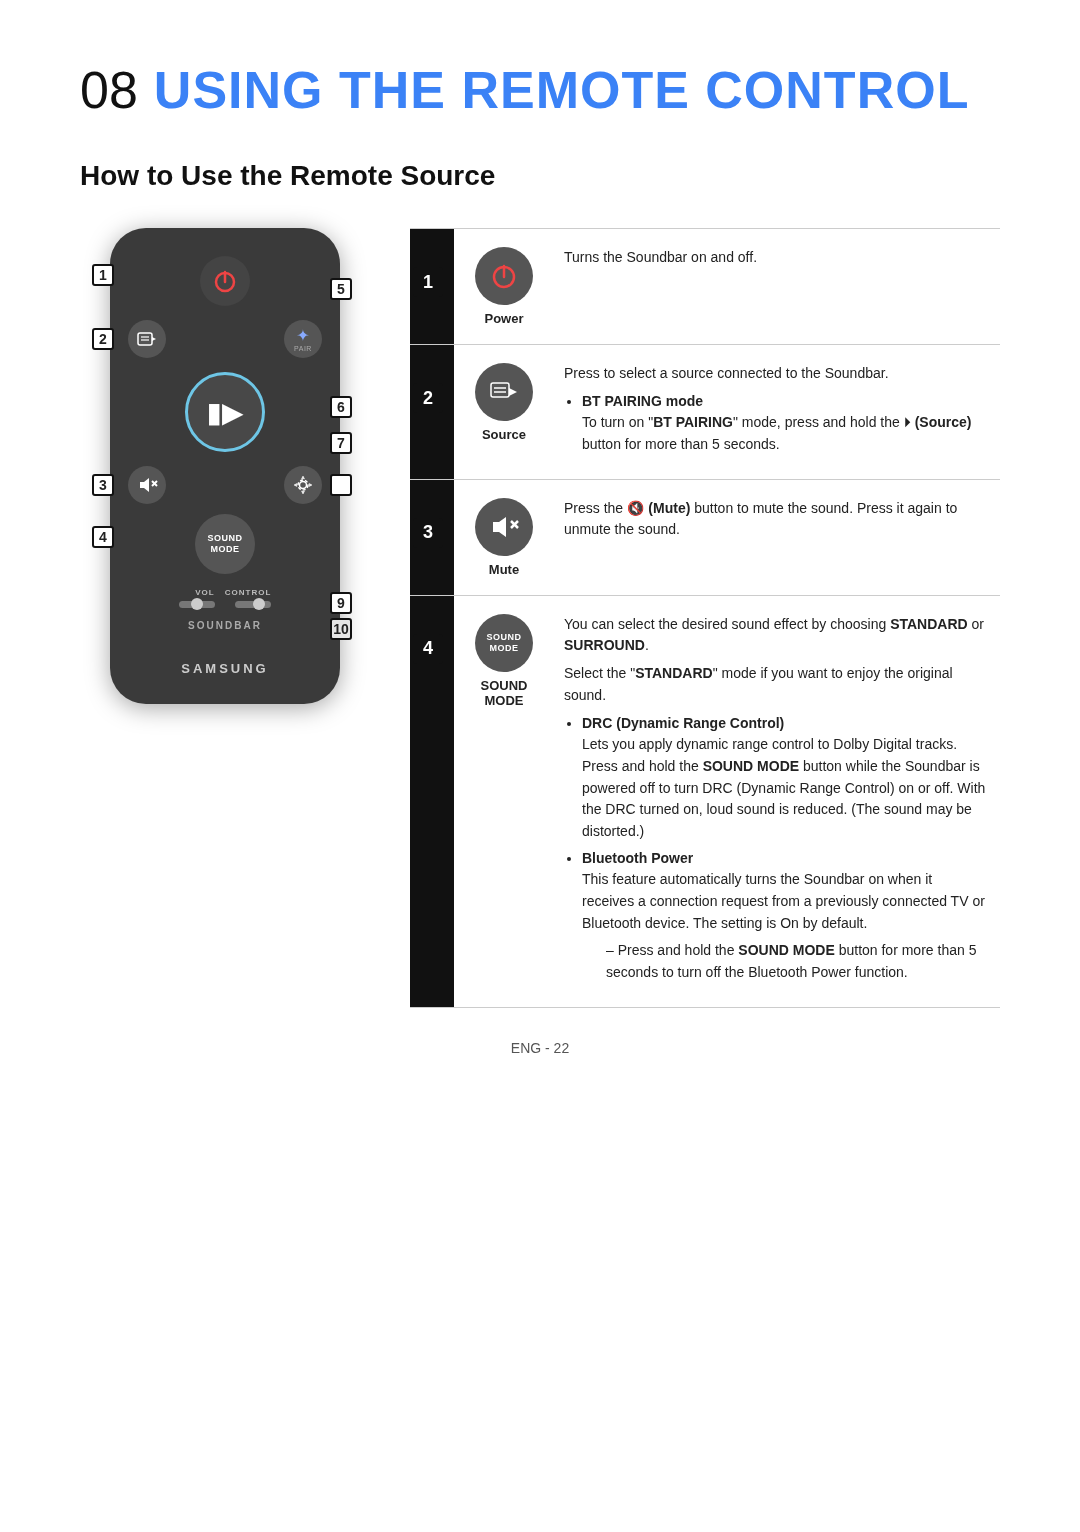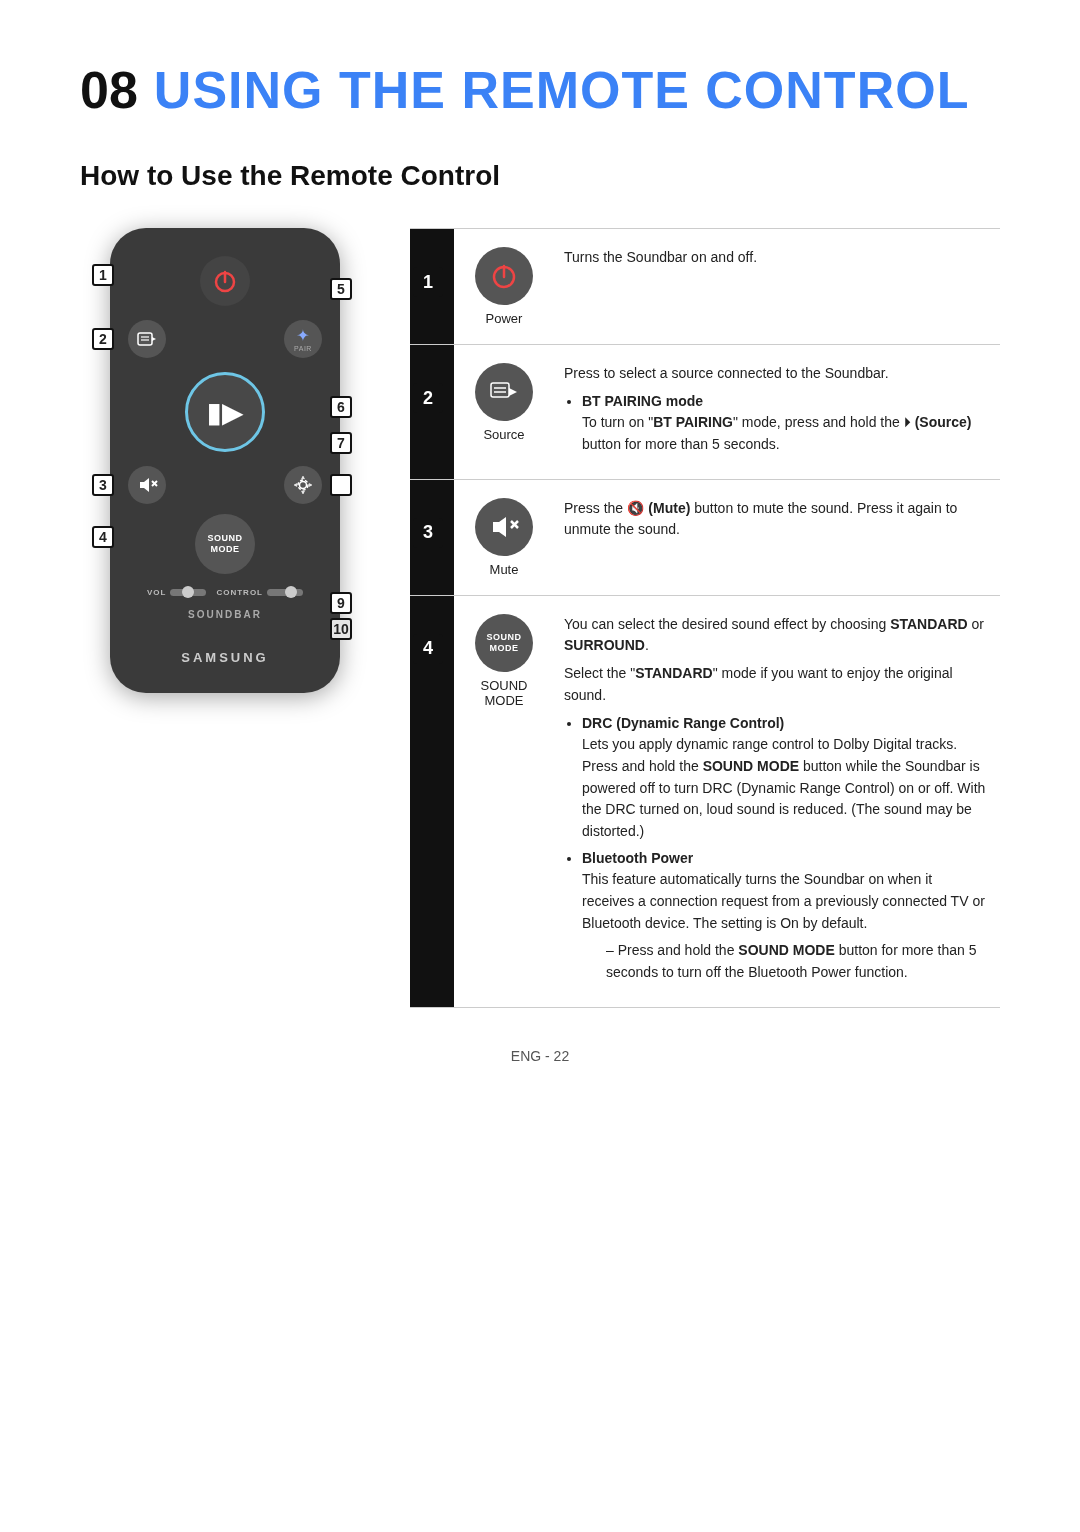--- a/index.html
+++ b/index.html
@@ -102,22 +102,22 @@
     .remote-row5 {
       display: flex;
       align-items: center;
       justify-content: center;
       gap: 10px;
       margin-bottom: 10px;
       position: relative;
     }
     .slider-col {
       display: flex;
-      flex-direction: row;
-      align-items: center;
+      flex-direction: column;
+      align-items: flex-end;
       gap: 4px;
     }
     .slider-label {
       font-size: 8px;
       color: #bbb;
       letter-spacing: 1px;
       font-weight: 700;
     }
     .slider-track {
       width: 36px; height: 7px;
@@ -217,21 +217,21 @@
       justify-content: center;
       margin: 0 auto 6px auto;
       color: #fff;
       font-size: 24px;
     }
     .icon-circle.power-col {
       background: #555;
     }
     .icon-label {
       font-size: 13px;
-      font-weight: 400;
+      font-weight: 700;
       text-align: center;
       color: #222;
     }
     .col-desc {
       vertical-align: top;
       padding: 18px 14px 18px 10px;
       font-size: 14px;
       line-height: 1.55;
       color: #222;
     }
@@ -267,21 +267,21 @@
       font-weight: 900;
       font-size: 18px;
       border-radius: 4px;
       width: 30px; height: 30px;
       display: flex;
       align-items: center;
       justify-content: center;
     }
     .page-footer {
       text-align: center;
-      margin-top: 40px;
+      margin-top: 32px;
       font-size: 14px;
       color: #555;
     }
     .remote-outer {
       position: relative;
       width: 300px;
     }
     
     .sm-circle {
       width: 58px; height: 58px;
@@ -298,25 +298,25 @@
       font-size: 9px;
       font-weight: 900;
       line-height: 1.2;
       letter-spacing: 0.5px;
     }
   </style>
 </head>
 <body>
 
 <div style="display:flex; align-items:baseline; gap:16px; margin-bottom:40px;">
-  <span style="font-size:52px;font-weight:700;color:#111;">08</span>
+  <span style="font-size:52px;font-weight:400;color:#111;">08</span>
   <span style="font-size:52px;font-weight:900;color:#3b82f6;letter-spacing:1px;">USING THE REMOTE CONTROL</span>
 </div>
 
-<div style="font-size:28px;font-weight:800;color:#111;margin-bottom:36px;">How to Use the Remote Control</div>
+<div style="font-size:28px;font-weight:800;color:#111;margin-bottom:36px;">How to Use the Remote Source</div>
 
 <div class="main-layout">
 
   <div class="remote-outer">
     <div class="remote">
 
       <div class="remote-row1">
 
         <div style="position:absolute; left:-36px; top:8px;">
           <div style="background:#fff;border:2.5px solid #111;border-radius:3px;width:22px;height:22px;display:flex;align-items:center;justify-content:center;font-weight:900;font-size:14px;">1</div>

